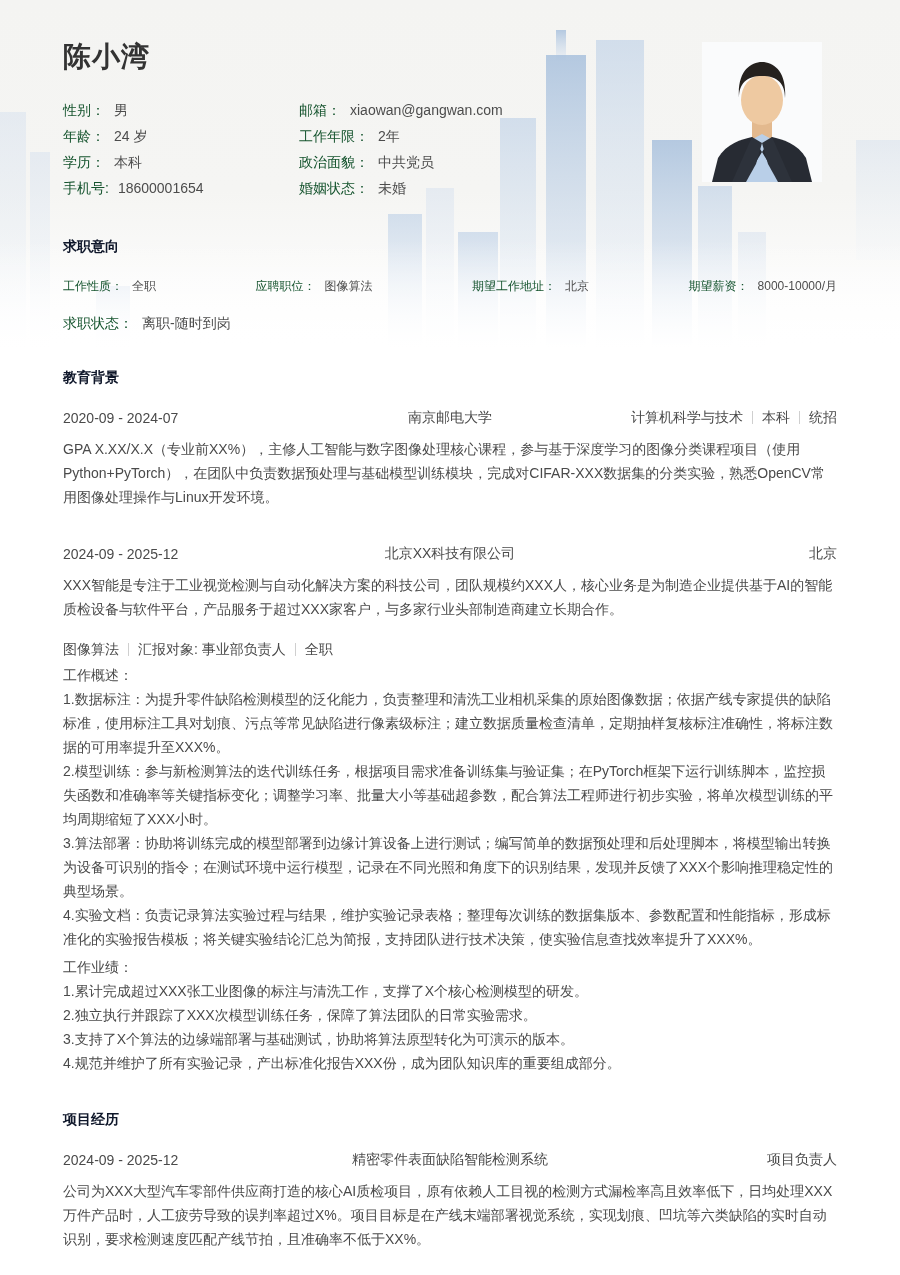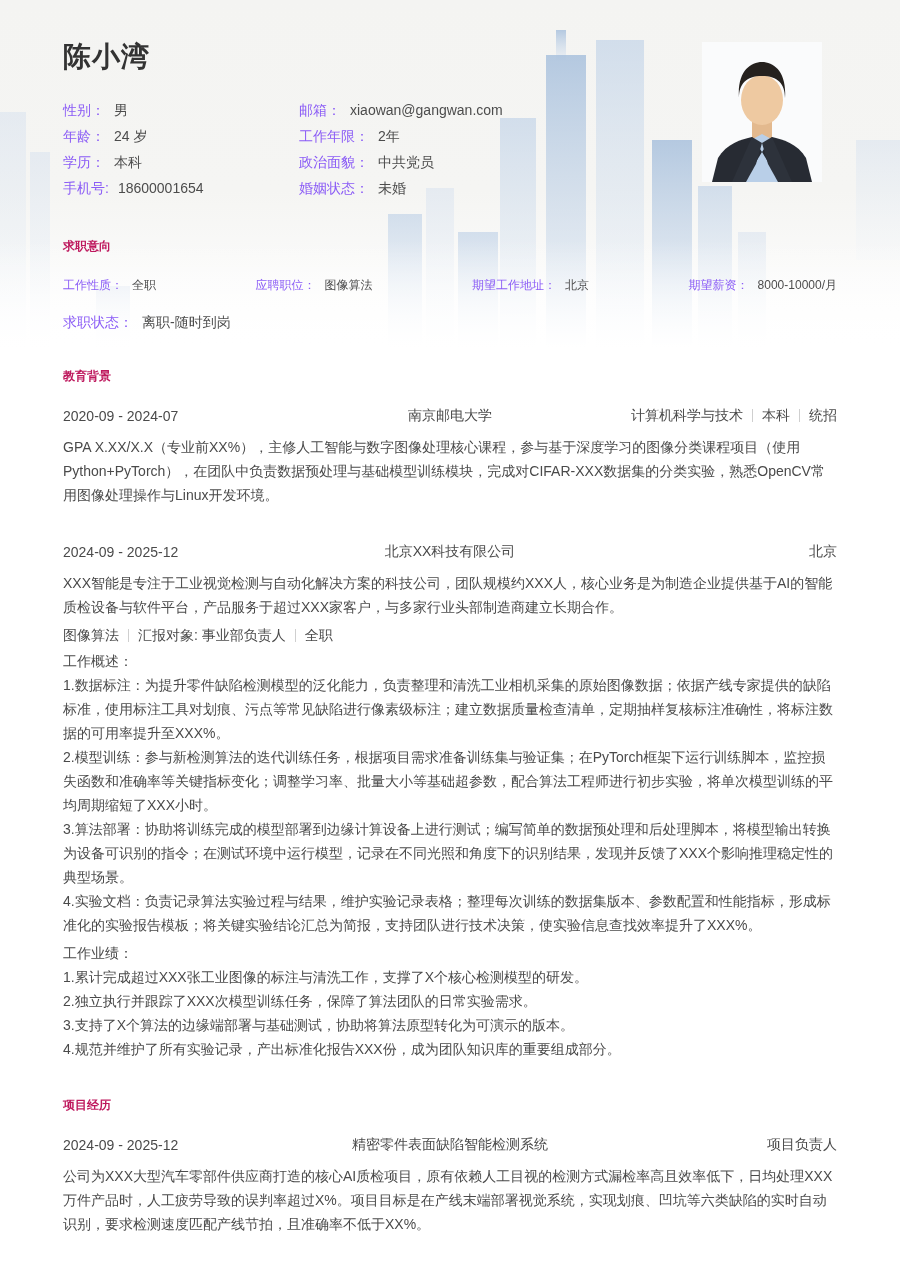--- a/index.html
+++ b/index.html
@@ -21,47 +21,47 @@
   .page-name{
     margin:0;padding-top:38px;
     font-size:28px;font-weight:bold;color:#333333;letter-spacing:1px;
   }
   .info-grid{
     margin-top:22px;
     display:grid;grid-template-columns:236px auto;
     grid-auto-rows:26px;align-items:center;
     font-size:14px;
   }
-  .pair .lbl{color:#8b5cf6;}
+  .pair .lbl{color:#14532d;}
   .pair .val{color:#4c4c4c;margin-left:9px;}
   .photo{
     position:absolute;top:42px;right:78px;width:120px;height:140px;
     z-index:2;background:#fbfcfd;overflow:hidden;
   }
   
   .section{margin-top:36px;}
   .section-title{
-    margin:0 0 22px 0;font-size:12px;font-weight:bold;color:#be185d;
+    margin:0 0 22px 0;font-size:14px;font-weight:bold;color:#0f172a;
   }
   .fields-row{display:flex;justify-content:space-between;font-size:12px;}
   .status-row{margin-top:20px;font-size:14px;}
   .meta-row{
     display:grid;grid-template-columns:1fr auto 1fr;
     font-size:14px;color:#4a4a4a;margin-bottom:10px;align-items:center;gap:8px;
   }
   .meta-left{text-align:left;}
   .meta-center{text-align:left;}
   .meta-right{text-align:right;}
   .sep{
     display:inline-block;width:1px;height:13px;background:#cfcfcf;
     margin:0 9px;vertical-align:-2px;
   }
   p.body{margin:0;font-size:14px;line-height:24px;color:#4a4a4a;}
   .block{margin-top:4px;}
-  .pos-row{margin-top:8px;font-size:14px;color:#4a4a4a;}
+  .pos-row{margin-top:20px;font-size:14px;color:#4a4a4a;}
 </style>
 </head>
 <body>
 
 <div class="header-band">
   <svg width="900" height="348" viewBox="0 0 900 348">
     <defs>
       <linearGradient id="b1" x1="0" y1="0" x2="0" y2="1">
         <stop offset="0" stop-color="#a9c1dd" stop-opacity="0.85"></stop>
         <stop offset="1" stop-color="#d9e4f1" stop-opacity="0.35"></stop>

